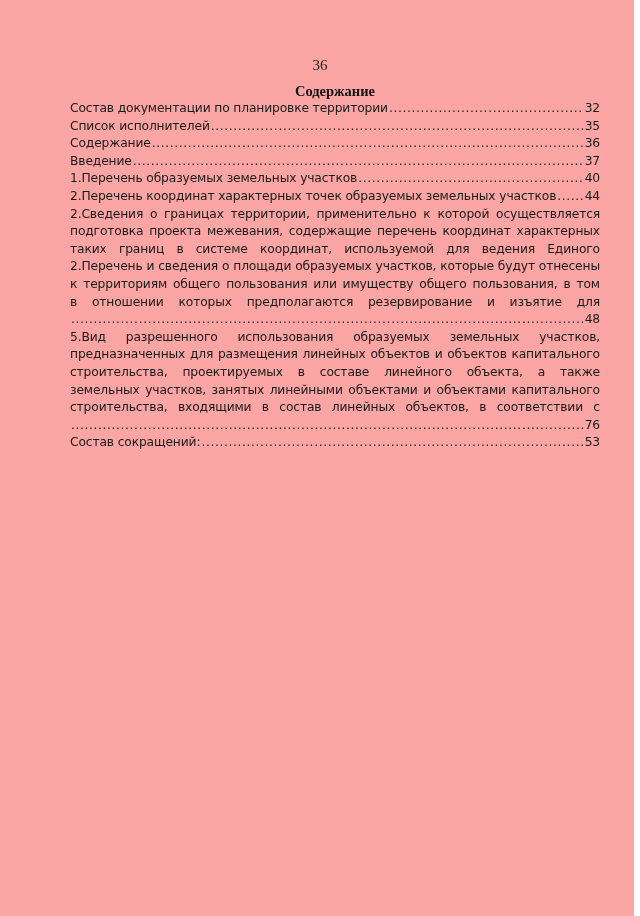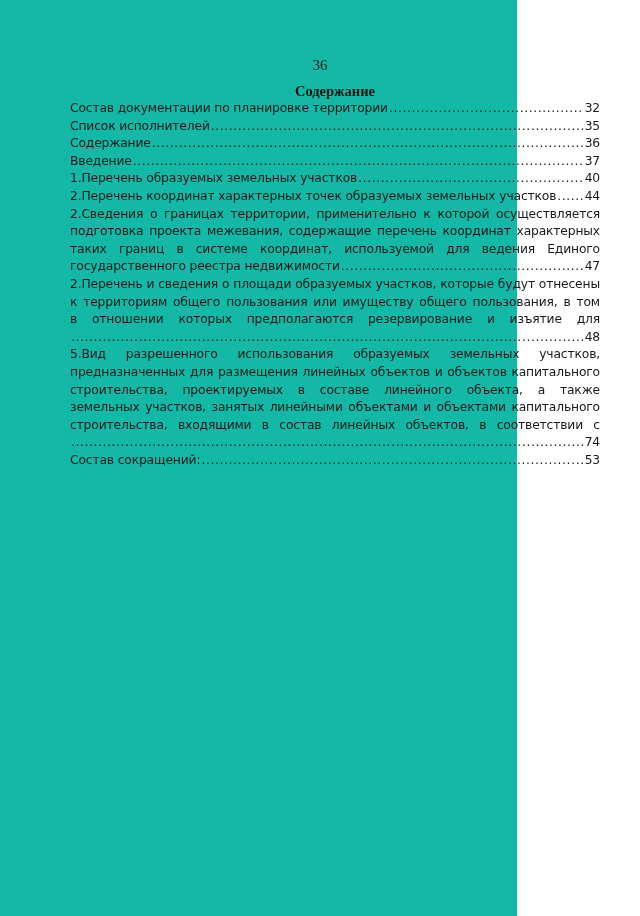--- a/index.html
+++ b/index.html
@@ -11,23 +11,23 @@
       width: 640px;
       height: 916px;
       position: relative;
       overflow: hidden;
       color: #1a1a1a;
     }
     .page {
       position: absolute;
       left: 0;
       top: 0;
-      width: 517px;
+      width: 634px;
       height: 916px;
-      background: #14b8a6;
+      background: #fca5a5;
     }
     .page-number {
       position: absolute;
       top: 56px;
       left: 0;
       width: 640px;
       text-align: center;
       font-family: "Liberation Serif", "DejaVu Serif", serif;
       font-size: 15px;
       line-height: 18px;
@@ -147,46 +147,41 @@
         <span class="txt">2.Перечень координат характерных точек образуемых земельных участков</span>
         <span class="dots"></span>
         <span class="pg">44</span>
       </div>
     </div>
 
     <div class="entry">
       <span class="line just">2.Сведения о границах территории, применительно к которой осуществляется</span>
       <span class="line just">подготовка проекта межевания, содержащие перечень координат характерных точек</span>
       <span class="line just">таких границ в системе координат, используемой для ведения Единого</span>
-      <div class="last">
-        <span class="txt">государственного реестра недвижимости</span>
-        <span class="dots"></span>
-        <span class="pg">47</span>
-      </div>
     </div>
 
     <div class="entry">
       <span class="line just">2.Перечень и сведения о площади образуемых участков, которые будут отнесены</span>
       <span class="line just">к территориям общего пользования или имуществу общего пользования, в том числе</span>
       <span class="line just">в отношении которых предполагаются резервирование и изъятие для</span>
       <div class="last">
         <span class="dots"></span>
         <span class="pg">48</span>
       </div>
     </div>
 
     <div class="entry">
       <span class="line just">5.Вид разрешенного использования образуемых земельных участков,</span>
       <span class="line just">предназначенных для размещения линейных объектов и объектов капитального</span>
       <span class="line just">строительства, проектируемых в составе линейного объекта, а также существующих</span>
       <span class="line just">земельных участков, занятых линейными объектами и объектами капитального</span>
       <span class="line just">строительства, входящими в состав линейных объектов, в соответствии с проектом</span>
       <div class="last">
         <span class="dots"></span>
-        <span class="pg">74</span>
+        <span class="pg">76</span>
       </div>
     </div>
 
     <div class="entry">
       <div class="last">
         <span class="txt">Состав сокращений:</span>
         <span class="dots"></span>
         <span class="pg">53</span>
       </div>
     </div>

